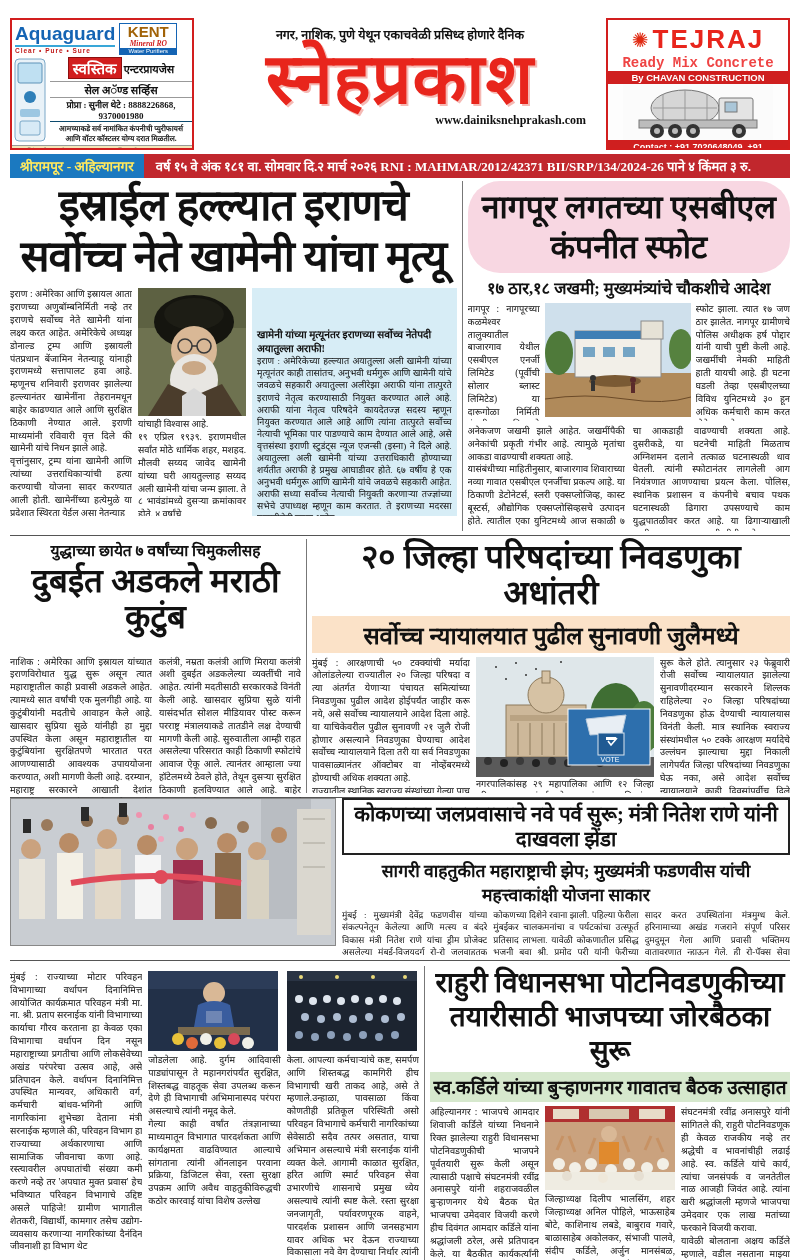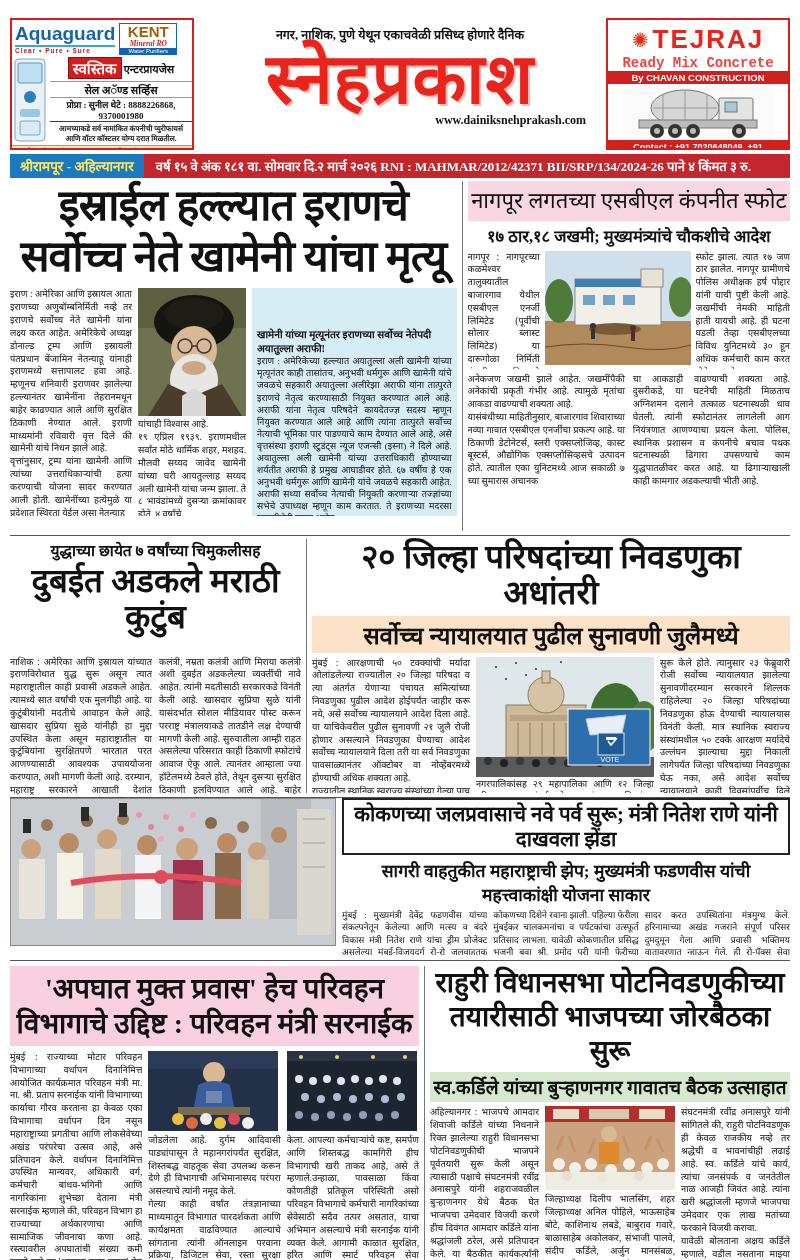--- a/index.html
+++ b/index.html
@@ -60,21 +60,21 @@
   .b1-content { display:flex; gap:6px; margin-top:6px; height:228px; overflow:hidden; }
   .k-col1 { width:122px; }
   .k-col2 { width:108px; }
   .k-photo { width:108px; height:128px; background:#6b6f4a; margin-bottom:2px; }
   .k-col3 { flex:1; }
   .bluebox { background:#d7edf6; padding:4px 5px; }
   .bluebox-title { font-weight:bold; font-size:10.3px; line-height:1.3;margin-top:36px; }
   .bluebox-body { font-size:9.1px; text-align:justify; line-height:1.33; }
   .k-below { margin-top:4px; }
   .b1-right { width:332px; padding-left:5px; display:flex; flex-direction:column; }
-  .sbl-head { background:#f8d7e2; text-align:center; font-size:22px; font-weight:normal; line-height:1.25; padding:6px 2px; }
+  .sbl-head { background:#f8d7e2; text-align:center; font-size:32px; font-weight:bold; line-height:1.25; padding:6px 2px;border-radius:32px; }
   .sbl-sub { text-align:center; font-size:16.5px; font-weight:bold; padding:3px 0 4px 0; }
   .sbl-row { display:flex; gap:5px; height:118px; overflow:hidden; }
   .sbl-c1 { width:72px; }
   .sbl-photo { width:146px; height:114px; flex-shrink:0; }
   .sbl-c3 { flex:1; }
   .sbl-bottom { display:flex; gap:8px; margin-top:4px; flex:1; overflow:hidden; }
   .sbl-b1, .sbl-b2 { flex:1; }
 
   
   .band2 { display:flex; margin:4px 10px 0 10px; height:258px; border-top:1px solid #555; padding-top:3px; }
@@ -383,21 +383,20 @@
       <div class="konkan-cols">
         <div class="btext">मुंबई : मुख्यमंत्री देवेंद्र फडणवीस यांच्या संकल्पनेतून केलेल्या आणि मत्स्य व बंदरे विकास मंत्री नितेश राणे यांचा ड्रीम प्रोजेक्ट असलेल्या मुंबई-विजयदुर्ग रो-रो जलवाहतूक सेवेला आज मोठ्या उत्साहात शुभारंभ सोहळा संपन्न झाला. मत्स्यव्यवसाय व बंदरे मंत्री तथा सिंधुदुर्ग जिल्ह्याचे पालकमंत्री नितेश राणे यांच्या हस्ते झेंडा दाखवून भाऊना थाटा, मुंबई येथून या सेवेची पहिली फेरी</div>
         <div class="btext">कोकणच्या दिशेने रवाना झाली. पहिल्या फेरीला मुंबईकर चालकमनांचा व पर्यटकांचा उत्स्फूर्त प्रतिसाद लाभला. यावेळी कोकणातील प्रसिद्ध भजनी बुवा श्री. प्रमोद पुरी यांनी फेरीच्या शुभारंभ प्रसंगी मंत्री नितेश राणे यांच्यासमवेत नारळाने थाळून प्रवासाचा श्रीगणेशा केला. फेरी सुरू होताच प्रवासाची सुरुवात भक्तिमय वातावरणात झाली. बुवा प्रमोद पुरी यांनी आपल्या सुश्राव्य वाणीतून भजनाचा कार्यक्रम</div>
         <div class="btext">सादर करत उपस्थितांना मंत्रमुग्ध केले. हरिनामाच्या अखंड गजराने संपूर्ण परिसर दुमदुमून गेला आणि प्रवासी भक्तिमय वातावरणात न्हाऊन गेले. ही रो-पॅक्स सेवा मुख्यमंत्री श्री.देवेंद्र फडणवीस यांच्या पायाभूत सुविधा आणि सागरी विकासाला चालना देणाऱ्या महत्त्वाकांक्षी प्रकल्पांपैकी एक मानली जाते. राज्यातील सागरी वाहतूक अधिक सक्षम आणि गतिमान करण्याच्या दृष्टीने हा महत्त्वपूर्ण टप्पा आहे.</div>
       </div>
     </div>
   </div>
 
   <div class="band4">
     <div class="b4-left">
-      <div class="transport-head">'अपघात मुक्त प्रवास' हेच परिवहन विभागाचे उद्दिष्ट : परिवहन मंत्री सरनाईक</div>
       <div class="t-cols">
         <div class="t-c btext">मुंबई : राज्याच्या मोटार परिवहन विभागाच्या वर्धापन दिनानिमित्त आयोजित कार्यक्रमात परिवहन मंत्री मा. ना. श्री. प्रताप सरनाईक यांनी विभागाच्या कार्याचा गौरव करताना हा केवळ एका विभागाचा वर्धापन दिन नसून महाराष्ट्राच्या प्रगतीचा आणि लोकसेवेच्या अखंड परंपरेचा उत्सव आहे, असे प्रतिपादन केले. वर्धापन दिनानिमित्त उपस्थित मान्यवर, अधिकारी वर्ग, कर्मचारी बांधव-भगिनी आणि नागरिकांना शुभेच्छा देताना मंत्री सरनाईक म्हणाले की, परिवहन विभाग हा राज्याच्या अर्थकारणाचा आणि सामाजिक जीवनाचा कणा आहे. रस्त्यावरील अपघातांची संख्या कमी करणे नव्हे तर 'अपघात मुक्त प्रवास' हेच भविष्यात परिवहन विभागाचे उद्दिष्ट असले पाहिजे! ग्रामीण भागातील शेतकरी, विद्यार्थी, कामगार तसेच उद्योग-व्यवसाय करणाऱ्या नागरिकांच्या दैनंदिन जीवनाशी हा विभाग थेट</div>
         <div class="t-c">
           <div class="t-photo">
             <svg width="130" height="80" viewBox="0 0 130 80">
               <rect width="130" height="80" fill="#223048"></rect>
               <rect x="0" y="0" width="130" height="18" fill="#2c3c58"></rect>
               <circle cx="66" cy="22" r="11" fill="#d9b896"></circle>
               <path d="M50 34 q16 -8 32 0 l4 22 l-40 0 Z" fill="#3a5d9e"></path>
               <rect x="58" y="40" width="16" height="12" fill="#6f86b4"></rect>

